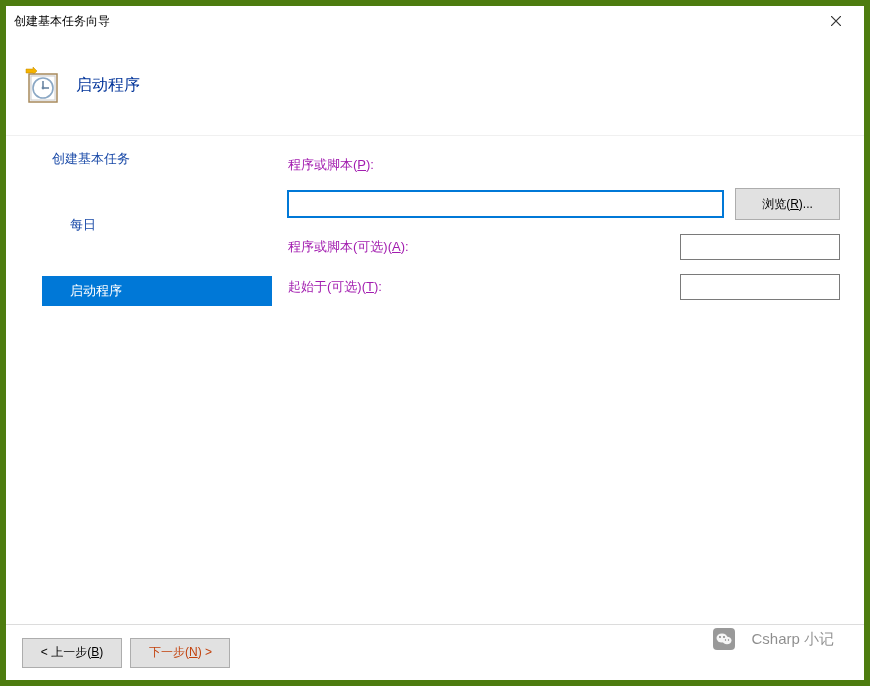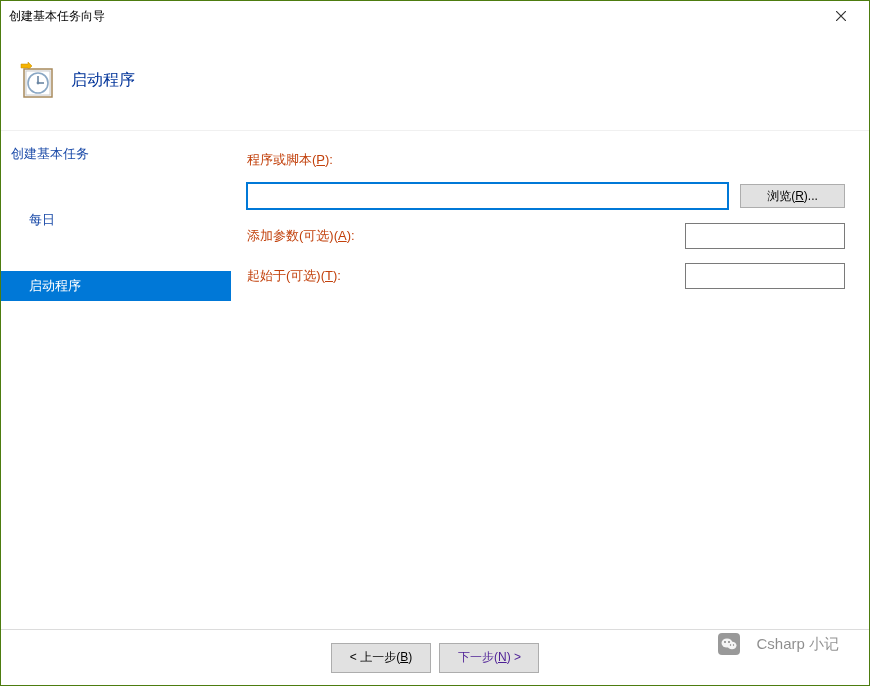--- a/index.html
+++ b/index.html
@@ -1,46 +1,46 @@
 <!DOCTYPE html>
 <html><head>
 <meta charset="utf-8">
 <style>
   * { box-sizing: border-box; margin: 0; padding: 0; }
   html, body { width: 870px; height: 686px; font-family: "Microsoft YaHei", "Segoe UI", Tahoma, sans-serif; font-size: 12px; background: #fff; overflow: hidden; }
-  .window { width: 870px; height: 686px; border: 1px solid #4d7c0f; display: flex; flex-direction: column; position: relative; }
+  .window { width: 870px; height: 686px; border: 6px solid #4d7c0f; display: flex; flex-direction: column; position: relative; }
   .titlebar { height: 30px; display: flex; align-items: center; padding: 0 8px; }
   .titlebar .title { flex: 1; font-size: 12px; color: #000; }
   .titlebar .close { width: 40px; height: 28px; display: flex; align-items: center; justify-content: center; font-size: 14px; color: #333; }
 
   .header { height: 100px; display: flex; align-items: center; padding-left: 16px; gap: 14px; border-bottom: 1px solid #f0f0f0; }
   .header .icon-wrap { width: 40px; height: 40px; display: flex; align-items: center; justify-content: center; }
   .header h1 { font-size: 16px; font-weight: normal; color: #003399; }
 
-  .body { flex: 1; display: flex; }
+  .body { flex: 1; display: flex; padding-left: 36px; }
   .sidebar { width: 230px; padding-top: 8px; }
   .sidebar ul { list-style: none; }
   .sidebar li { padding: 6px 10px; color: #1a4aa8; font-size: 13px; }
   .sidebar li.sub { padding-left: 28px; margin-top: 36px; }
   .sidebar li.selected { background: #0078d7; color: #fff; }
 
   .main { flex: 1; padding: 20px 24px 0 16px; }
   .row { display: flex; align-items: center; margin-bottom: 14px; gap: 12px; }
-  .row .label { width: 130px; font-size: 13px; color: #c2410c; }
+  .row .label { width: 130px; font-size: 13px; color: #a21caf; }
   .row .label .ul { text-decoration: underline; }
   .row input[type=text] { height: 26px; border: 1px solid #7a7a7a; padding: 2px 4px; font-size: 13px; background: #fff; }
   .row input.focused { border: 1px solid #0078d7; outline: 1px solid #0078d7; }
   .row .wide { flex: 1; }
   .row .short { width: 160px; }
-  .row button.browse { width: 105px; height: 24px; background: #e1e1e1; border: 1px solid #adadad; font-size: 12px; font-family: inherit; }
+  .row button.browse { width: 105px; height: 32px; background: #e1e1e1; border: 1px solid #adadad; font-size: 12px; font-family: inherit; }
   .row .right { display: flex; justify-content: flex-end; flex: 1; }
 
-  .footer { height: 56px; border-top: 1px solid #dcdcdc; display: flex; align-items: center; justify-content: center; gap: 8px; padding: 0 16px; }
+  .footer { height: 56px; border-top: 1px solid #dcdcdc; display: flex; align-items: center; justify-content: flex-start; gap: 8px; padding: 0 16px; }
   .footer button { height: 30px; padding: 0 14px; background: #e1e1e1; border: 1px solid #adadad; font-size: 12px; font-family: inherit; min-width: 100px; }
-  .footer button:disabled { color: #4c1d95; padding-left: 15px; }
+  .footer button:disabled { color: #c2410c; padding-left: 15px; }
 
   .watermark { position: absolute; right: 30px; bottom: 30px; display: flex; align-items: center; gap: 16px; color: rgba(0,0,0,0.45); font-size: 15px; font-weight: 500; pointer-events: none; }
   .watermark .wm-icon { width: 22px; height: 22px; border-radius: 4px; background: rgba(0,0,0,0.4); display: flex; align-items: center; justify-content: center; }
   .watermark .wm-icon svg { opacity: 0.9; }
 </style>
 </head>
 <body>
 
 <div class="window">
 
@@ -81,21 +81,21 @@
 
       <div class="row">
         <span class="label"><span>程序或脚本(</span><span class="ul">P</span><span>):</span></span>
       </div>
       <div class="row">
         <input type="text" class="wide focused" value="" style="">
         <button class="browse"><span>浏览(</span><span style="text-decoration:underline">R</span><span>)...</span></button>
       </div>
 
       <div class="row">
-        <span class="label inline"><span>添加参数(可选)(</span><span class="ul">A</span><span>):</span></span>
+        <span class="label inline"><span>程序或脚本(可选)(</span><span class="ul">A</span><span>):</span></span>
         <div class="right">
             <input type="text" class="short" value="" style="">
           </div>
       </div>
 
       <div class="row">
         <span class="label inline"><span>起始于(可选)(</span><span class="ul">T</span><span>):</span></span>
         <div class="right">
             <input type="text" class="short" value="" style="">
           </div>

